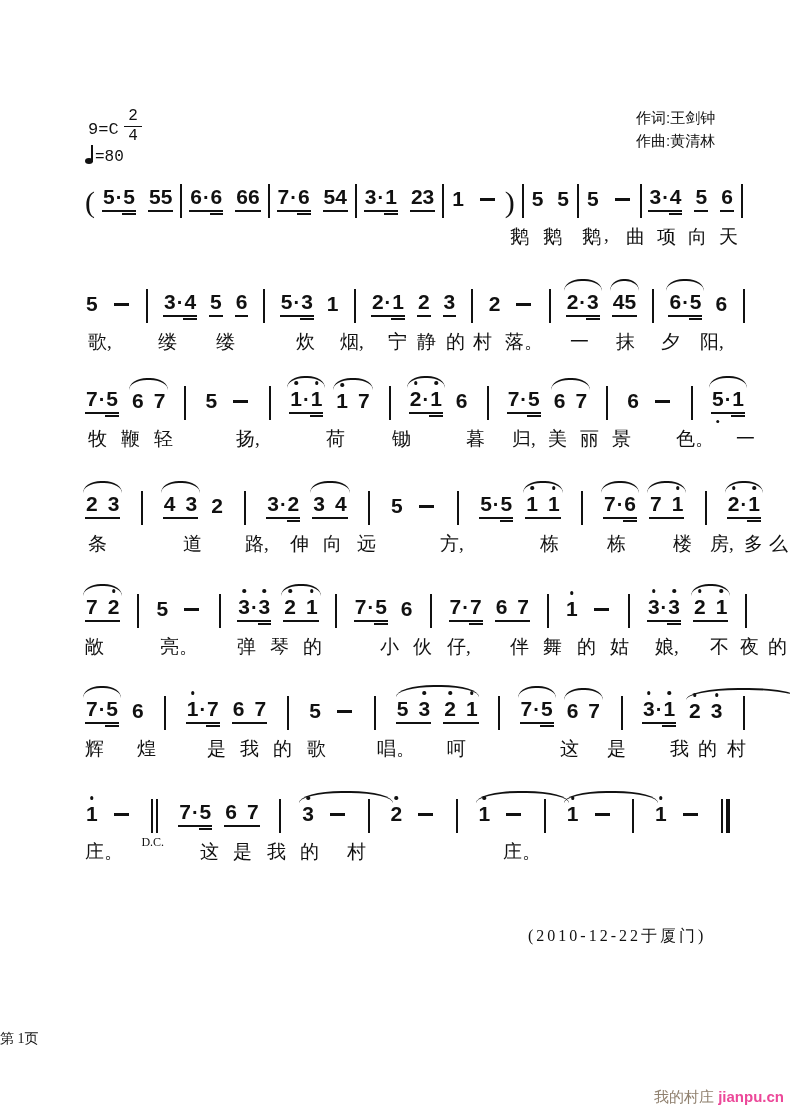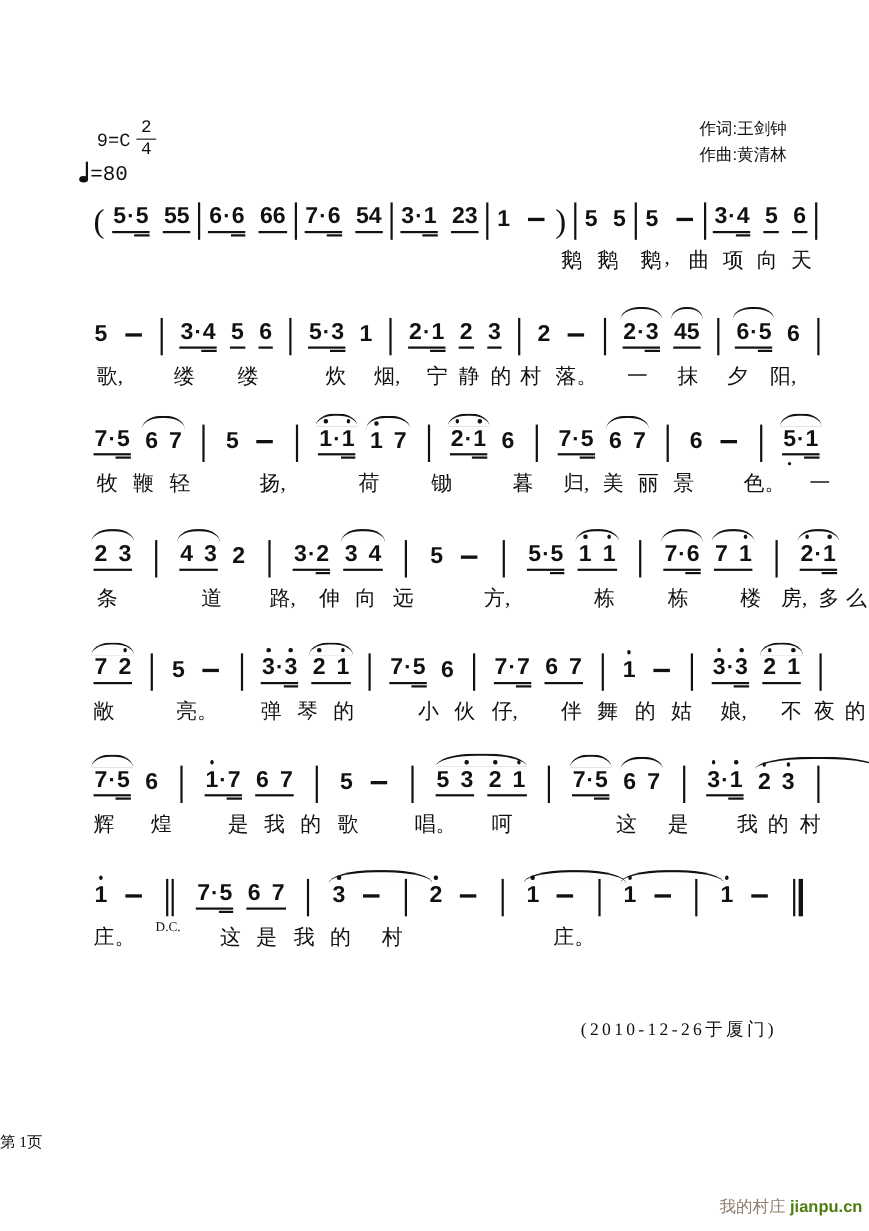--- a/index.html
+++ b/index.html
@@ -6,22 +6,22 @@
   .page{position:relative;width:790px;height:1119px;background:#ffffff;overflow:hidden;
         font-family:"Liberation Sans",sans-serif;color:#111;}
   
   .title{position:absolute;top:58px;left:0;width:100%;text-align:center;
          font-size:44px;font-weight:bold;letter-spacing:18px;text-indent:18px;}
   .keysig{position:absolute;top:120px;left:88px;font-family:"Liberation Mono",monospace;
           font-size:17px;}
   .timesig{position:absolute;top:108px;left:124px;width:18px;text-align:center;
            font-family:"Liberation Mono",monospace;font-size:16px;line-height:17px;}
   .timesig .ts-line{height:1px;background:#111;margin:1px 0;}
-  .tempo{position:absolute;top:148px;left:72px;font-family:"Liberation Mono",monospace;
-         font-size:19px;display:flex;align-items:center;}
+  .tempo{position:absolute;top:148px;left:85px;font-family:"Liberation Mono",monospace;
+         font-size:16px;display:flex;align-items:center;}
   .qnote{display:inline-block;width:8px;height:6px;background:#111;border-radius:50%;
          position:relative;margin-right:2px;top:4px;}
   .qnote::after{content:"";position:absolute;right:0;bottom:2px;width:1.8px;height:17px;background:#111;}
   .credits{position:absolute;top:106px;left:636px;font-size:15px;line-height:23px;}
   
   .system{position:absolute;left:85px;height:86px;}
   .notes{display:flex;justify-content:space-between;align-items:flex-end;
          padding-top:16px;height:26px;}
   .grp{display:flex;align-items:flex-end;position:relative;}
   .unit{display:inline-flex;align-items:flex-end;position:relative;padding:0 1px 2px 1px;}
@@ -756,22 +756,22 @@
           <span class="lyr" style="left: 115px;">这</span>
           <span class="lyr" style="left: 148px;">是</span>
           <span class="lyr" style="left: 182px;">我</span>
           <span class="lyr" style="left: 215px;">的</span>
           <span class="lyr" style="left: 262px;">村</span>
           <span class="lyr" style="left: 418px;">庄。</span>
         </div>
       </div>
     </div>
 
-  <div class="date">(2010-12-26于厦门)</div>
+  <div class="date">(2010-12-22于厦门)</div>
 
   <div class="pagenum">第 1页</div>
 
   <div class="watermark">
     <span class="wm-cn" style="color: rgb(144, 129, 111);">我的村庄</span>
-    <span class="wm-site" style="color: #4d7c0f;">jianpu.cn</span>
+    <span class="wm-site" style="color: #ec4899;">jianpu.cn</span>
   </div>
 
 </div>
 
 </body></html>

